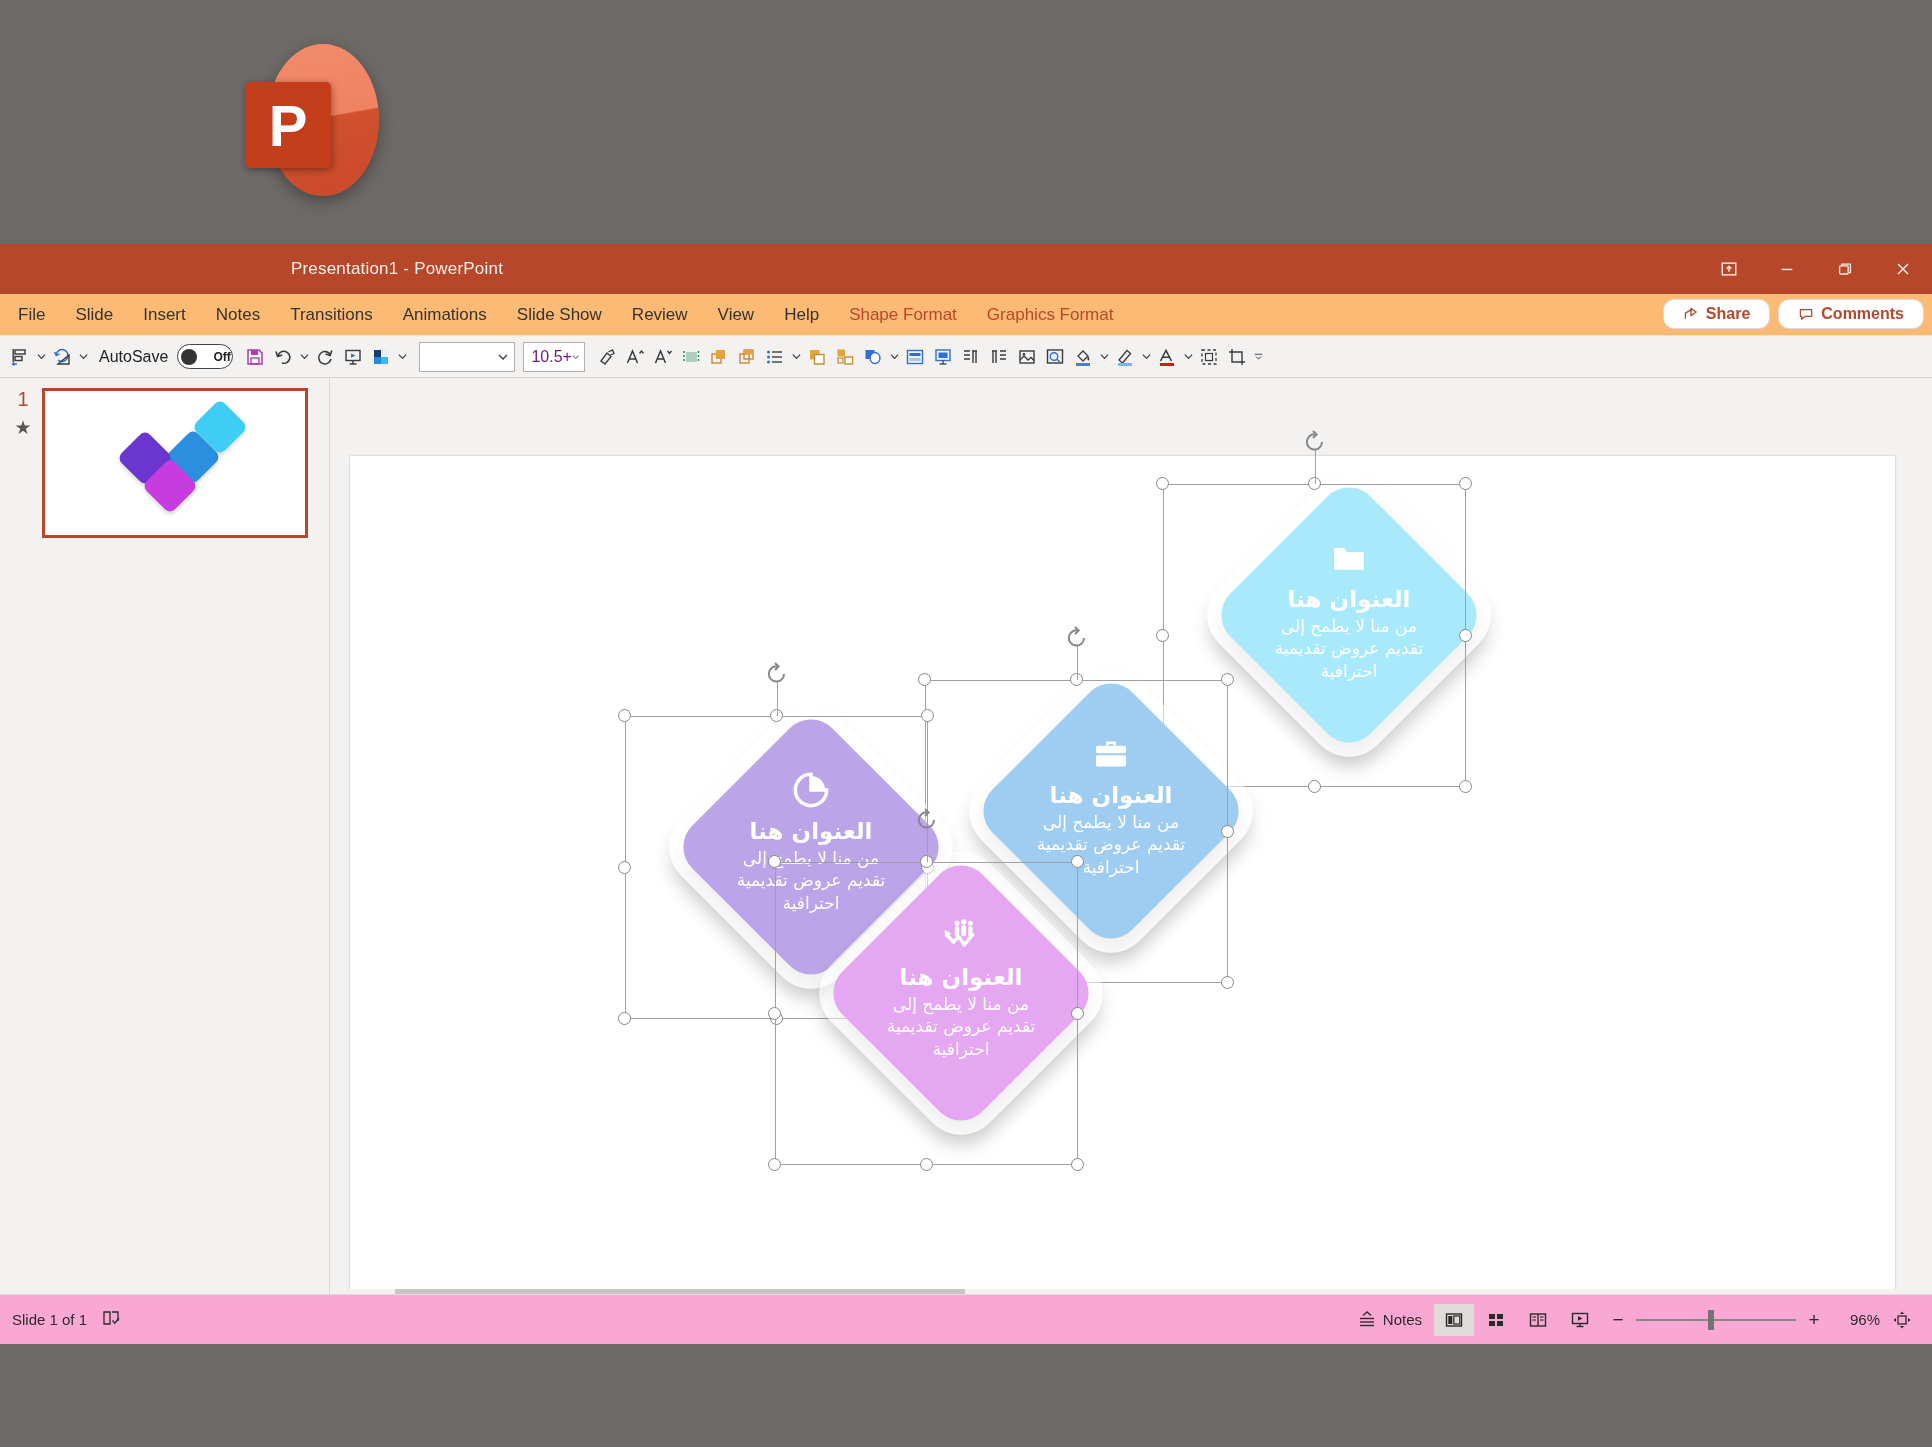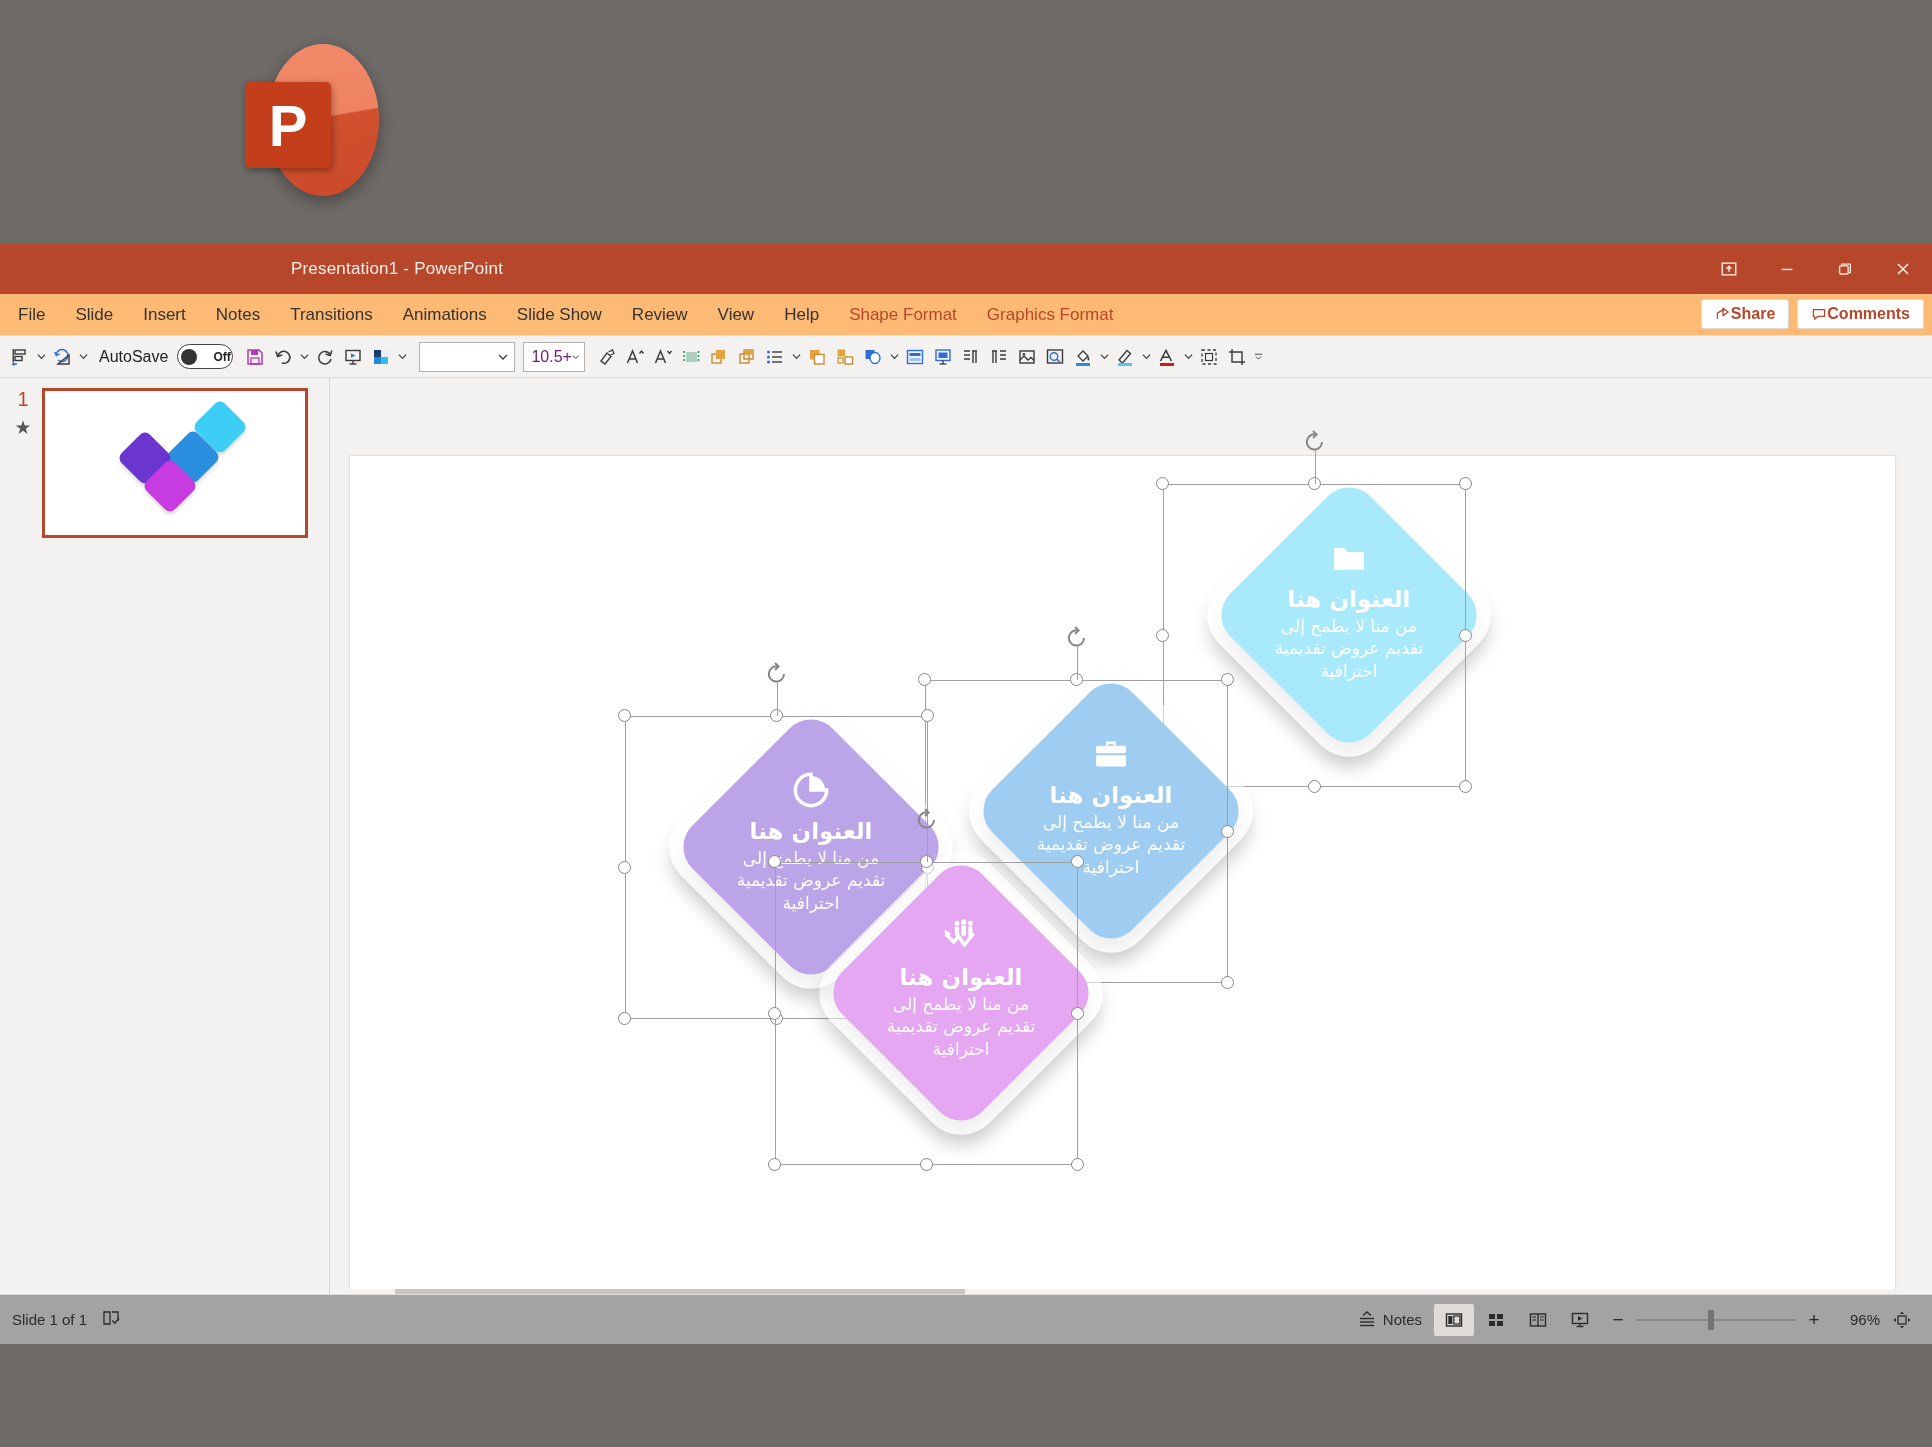--- a/index.html
+++ b/index.html
@@ -85,23 +85,23 @@
   .tab {
     display: flex; align-items: center; padding: 0 15px;
     font-size: 17px; color: #353331; cursor: pointer; white-space: nowrap;
   }
   .tab.ctx { color: #b7472a; }
   .tab.first { padding-left: 18px; }
   .ribbon-right {
     position: absolute; right: 8px; top: 5px; display: flex; gap: 8px;
   }
   .pill {
-    display: flex; align-items: center; 
-    padding: 5px 13px; font-size: 16px; color: #b7472a;
-    background: #fff; border: 1px solid #ddd9d6; border-radius: 3px;
+    display: flex; align-items: center; gap: 7px;
+    padding: 5px 19px; font-size: 16px; color: #b7472a;
+    background: #fff; border: 1px solid #ddd9d6; border-radius: 11px;
     cursor: pointer; font-weight: bold;
   }
   .pill svg { width: 16px; height: 16px; }
 
   
   .toolbar {
     height: 42px; background: #f3f2f1; display: flex; align-items: center;
     gap: 0px; padding: 0 6px; border-bottom: 1px solid #d9d7d5;
     position: relative;
   }
@@ -190,21 +190,21 @@
     background: #fff; border: 1.5px solid #878787; margin: -7px 0 0 -7px;
   }
   .rot {
     position: absolute; width: 26px; height: 26px; margin: -13px 0 0 -13px;
   }
   .rot-stem { position: absolute; width: 1px; background: #a0a0a0; }
 
   
   .statusbar {
     position: absolute; left: 0; bottom: 0; width: 1932px; height: 50px;
-    background: #a3a3a3; display: flex; align-items: center;
+    background: #f9a8d4; display: flex; align-items: center;
     border-top: 1px solid #dedcda; font-size: 15px; color: #2b2b2b;
   }
   .sb-left { display: flex; align-items: center; gap: 14px; padding-left: 12px; }
   .sb-right { margin-left: auto; display: flex; align-items: center; padding-right: 10px; gap: 2px; }
   .sb-btn { display: flex; align-items: center; gap: 6px; padding: 6px 10px;
             cursor: pointer; border-radius: 2px; }
   .sb-btn.active { background: #dedbd9; }
   .sb-btn svg { width: 20px; height: 20px; }
   .zoom-slider { display: flex; align-items: center; gap: 10px; padding: 0 8px; }
   .zl { width: 160px; height: 2px; background: #8a8886; position: relative; cursor: pointer; }

